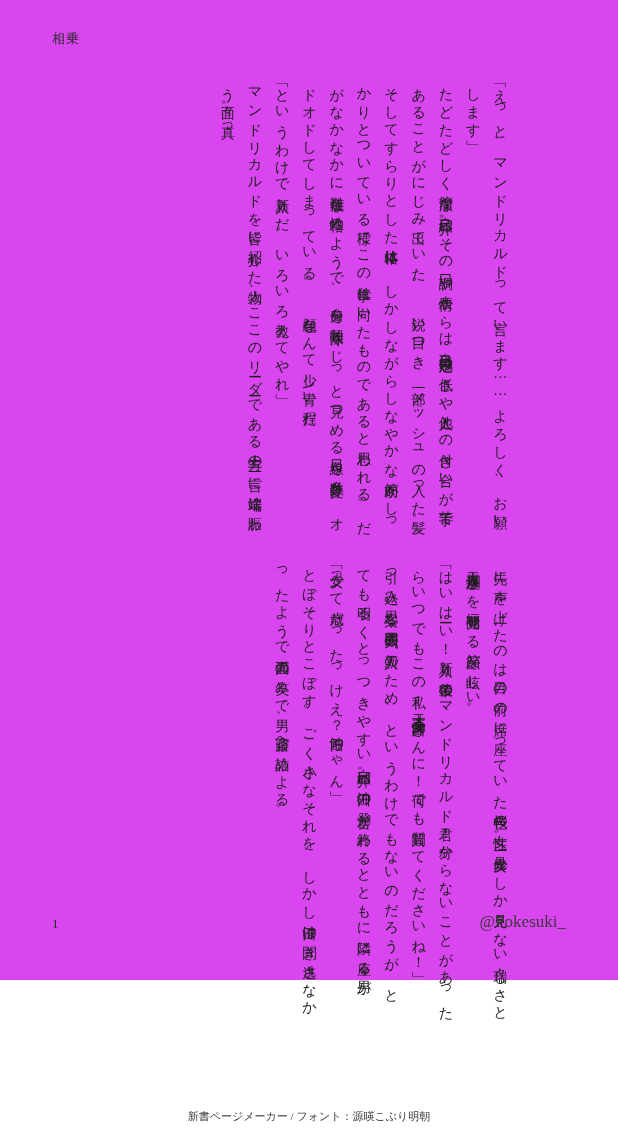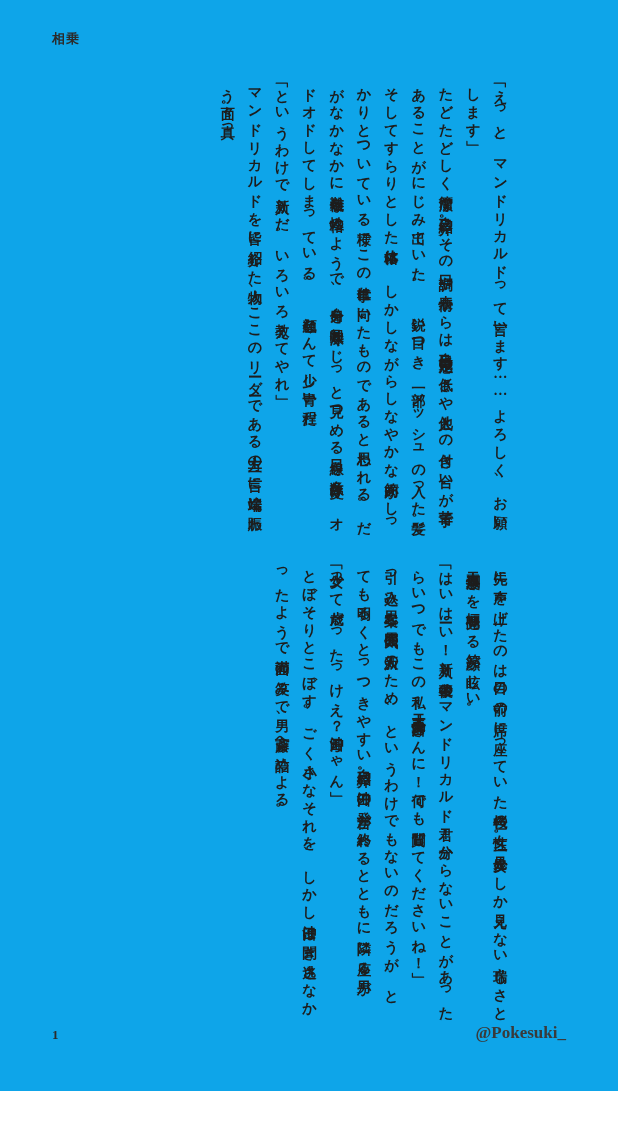--- a/index.html
+++ b/index.html
@@ -18,23 +18,22 @@
     width: 618px;
     height: 1132px;
     background: #ffffff;
     box-sizing: border-box;
   }
   .sheet {
     position: absolute;
     left: 0;
     top: 0;
     width: 618px;
-    height: 1091px;
-    background: #0ea5e9;
-    font-weight: bold;
+    height: 980px;
+    background: #d946ef;
   }
   .header-title {
     position: absolute;
     left: 52px;
     top: 30px;
     font-size: 13px;
     color: #2b2b2b;
     letter-spacing: 1px;
     font-family: "Liberation Serif", "DejaVu Serif", serif;
   }
@@ -109,13 +108,14 @@
 「はいはーい！新入り後輩のマンドリカルド君！分からないことがあったらいつでもこの私！天才美少女沖田さんに！何でも質問してくださいね！」
 引っ込み思案な雰囲気の新人のため、というわけでもないのだろうが、とても明るくとっつきやすい自己紹介。沖田の発言が終わるとともに隣に座る男が
 「少女って歳だったっけえ？沖田ちゃん」
 とぼそりとこぼす。ごく小さなそれを、しかし沖田は聞き逃さなかったようで満面の笑みで男、斎藤へ詰めよる。</span>
     </div>
 
     <div class="page-number">1</div>
     <div class="handle">@Pokesuki_</div>
   </div>
 
+  <div class="footer-credit">新書ページメーカー / フォント：源暎こぶり明朝</div>
 </div>
 
 </body></html>

